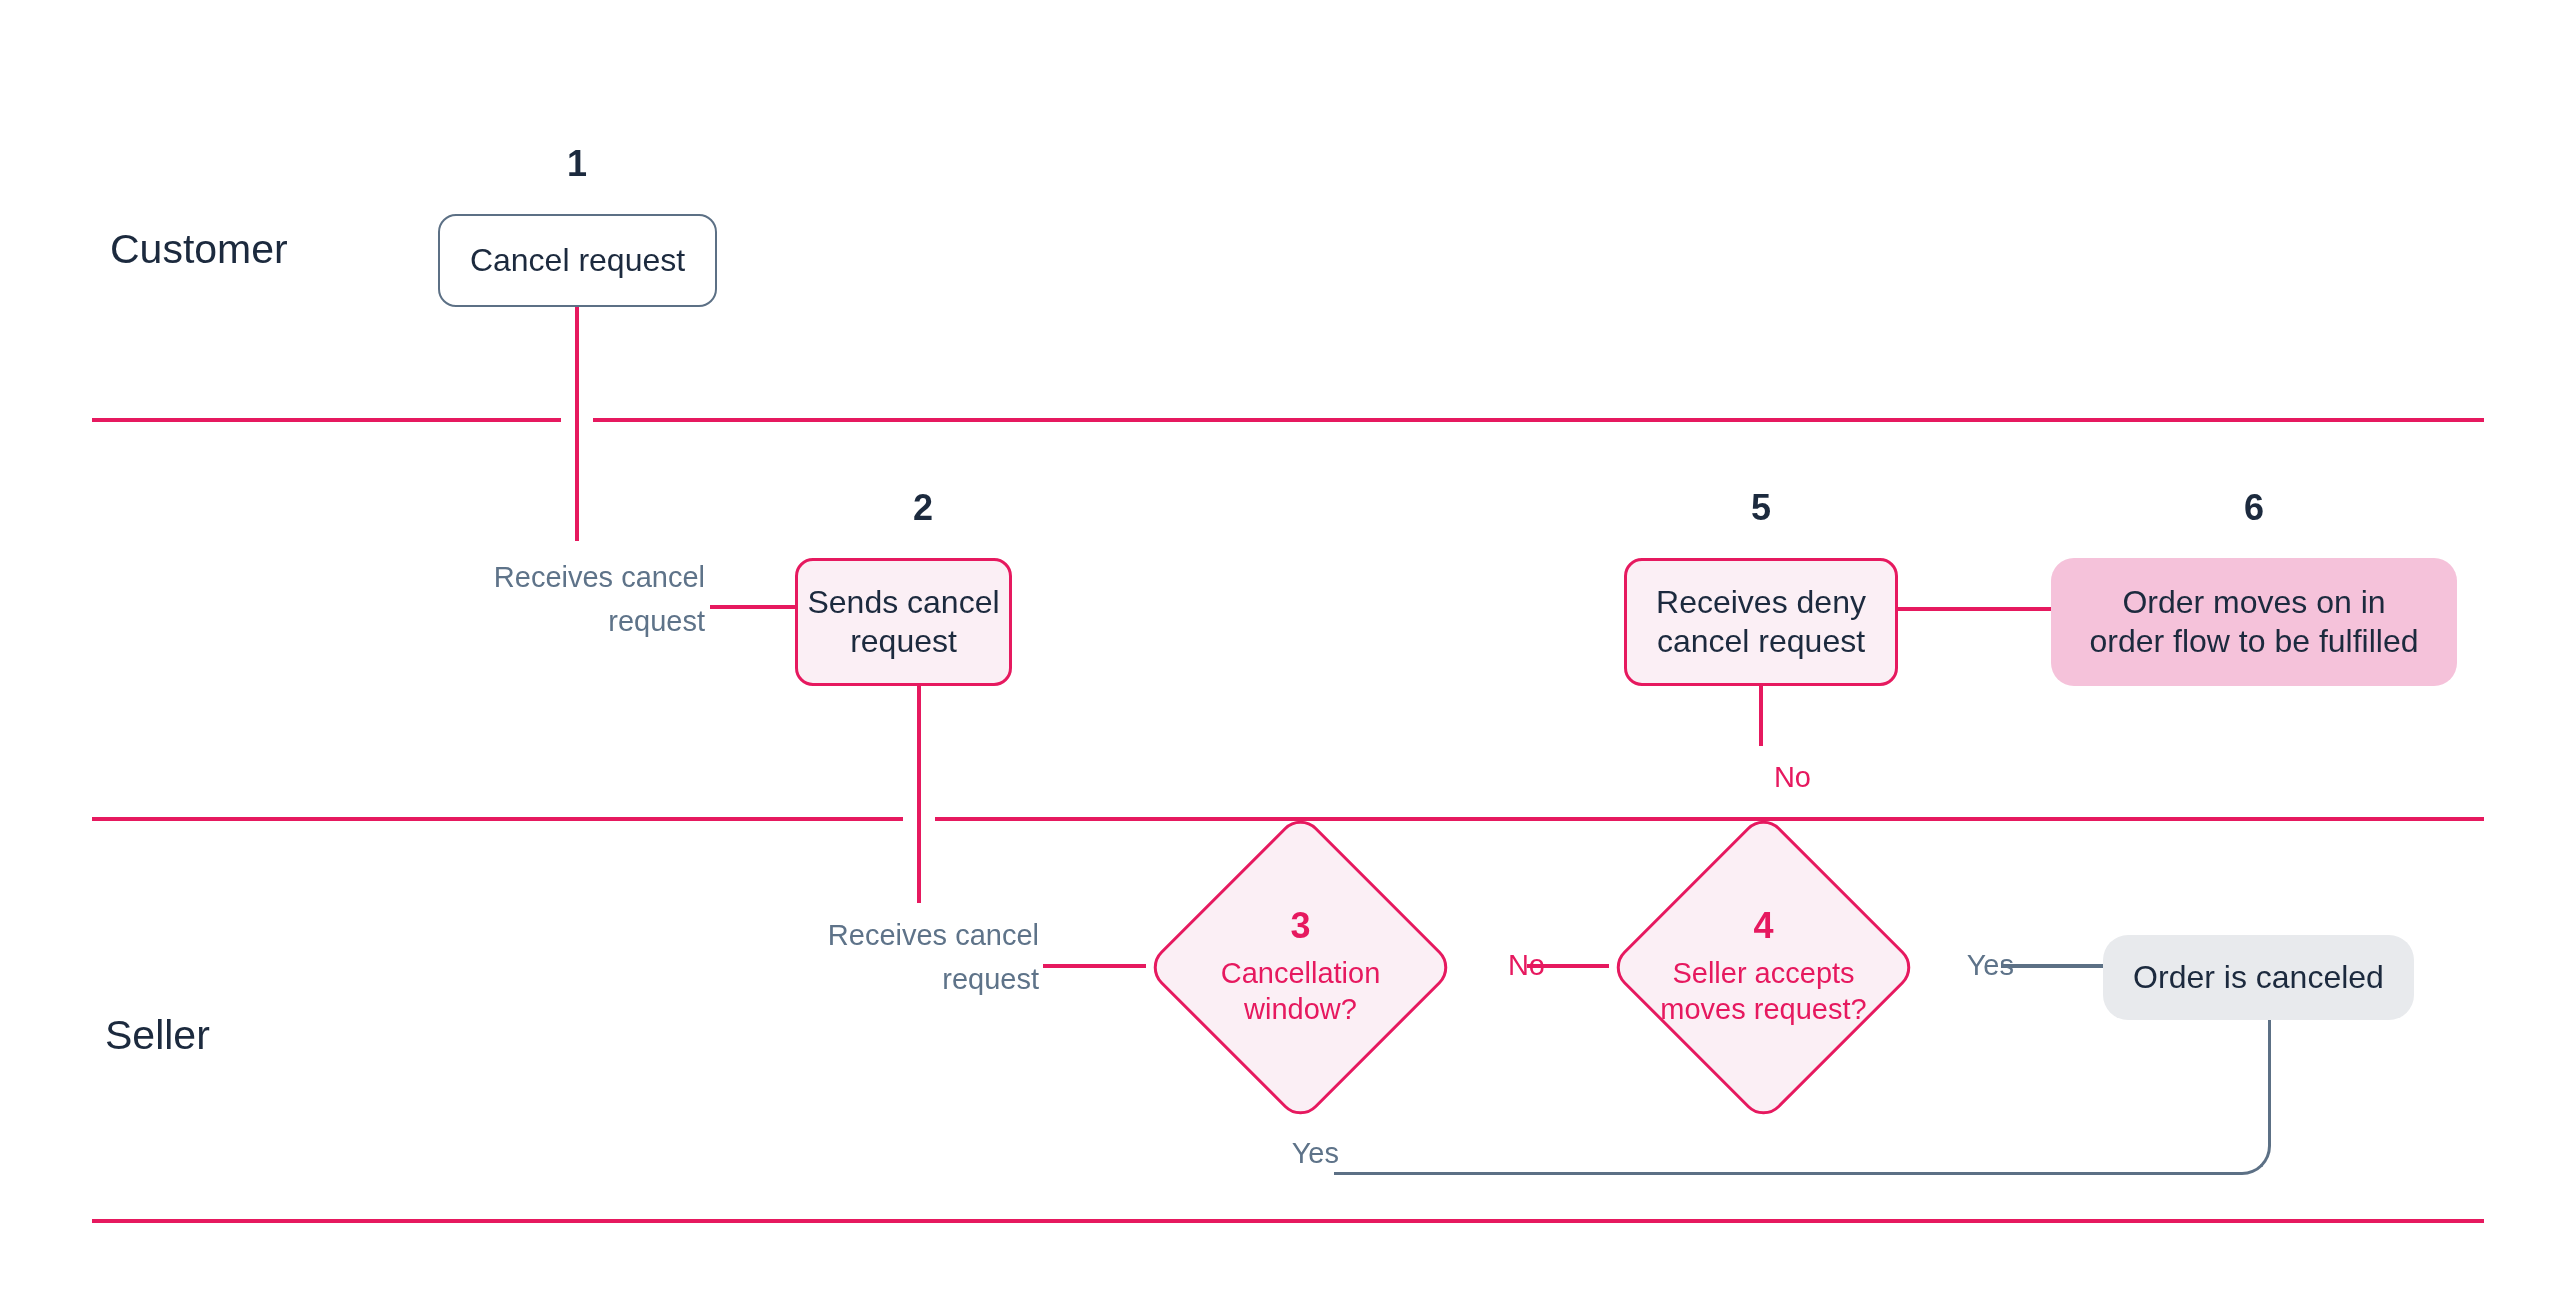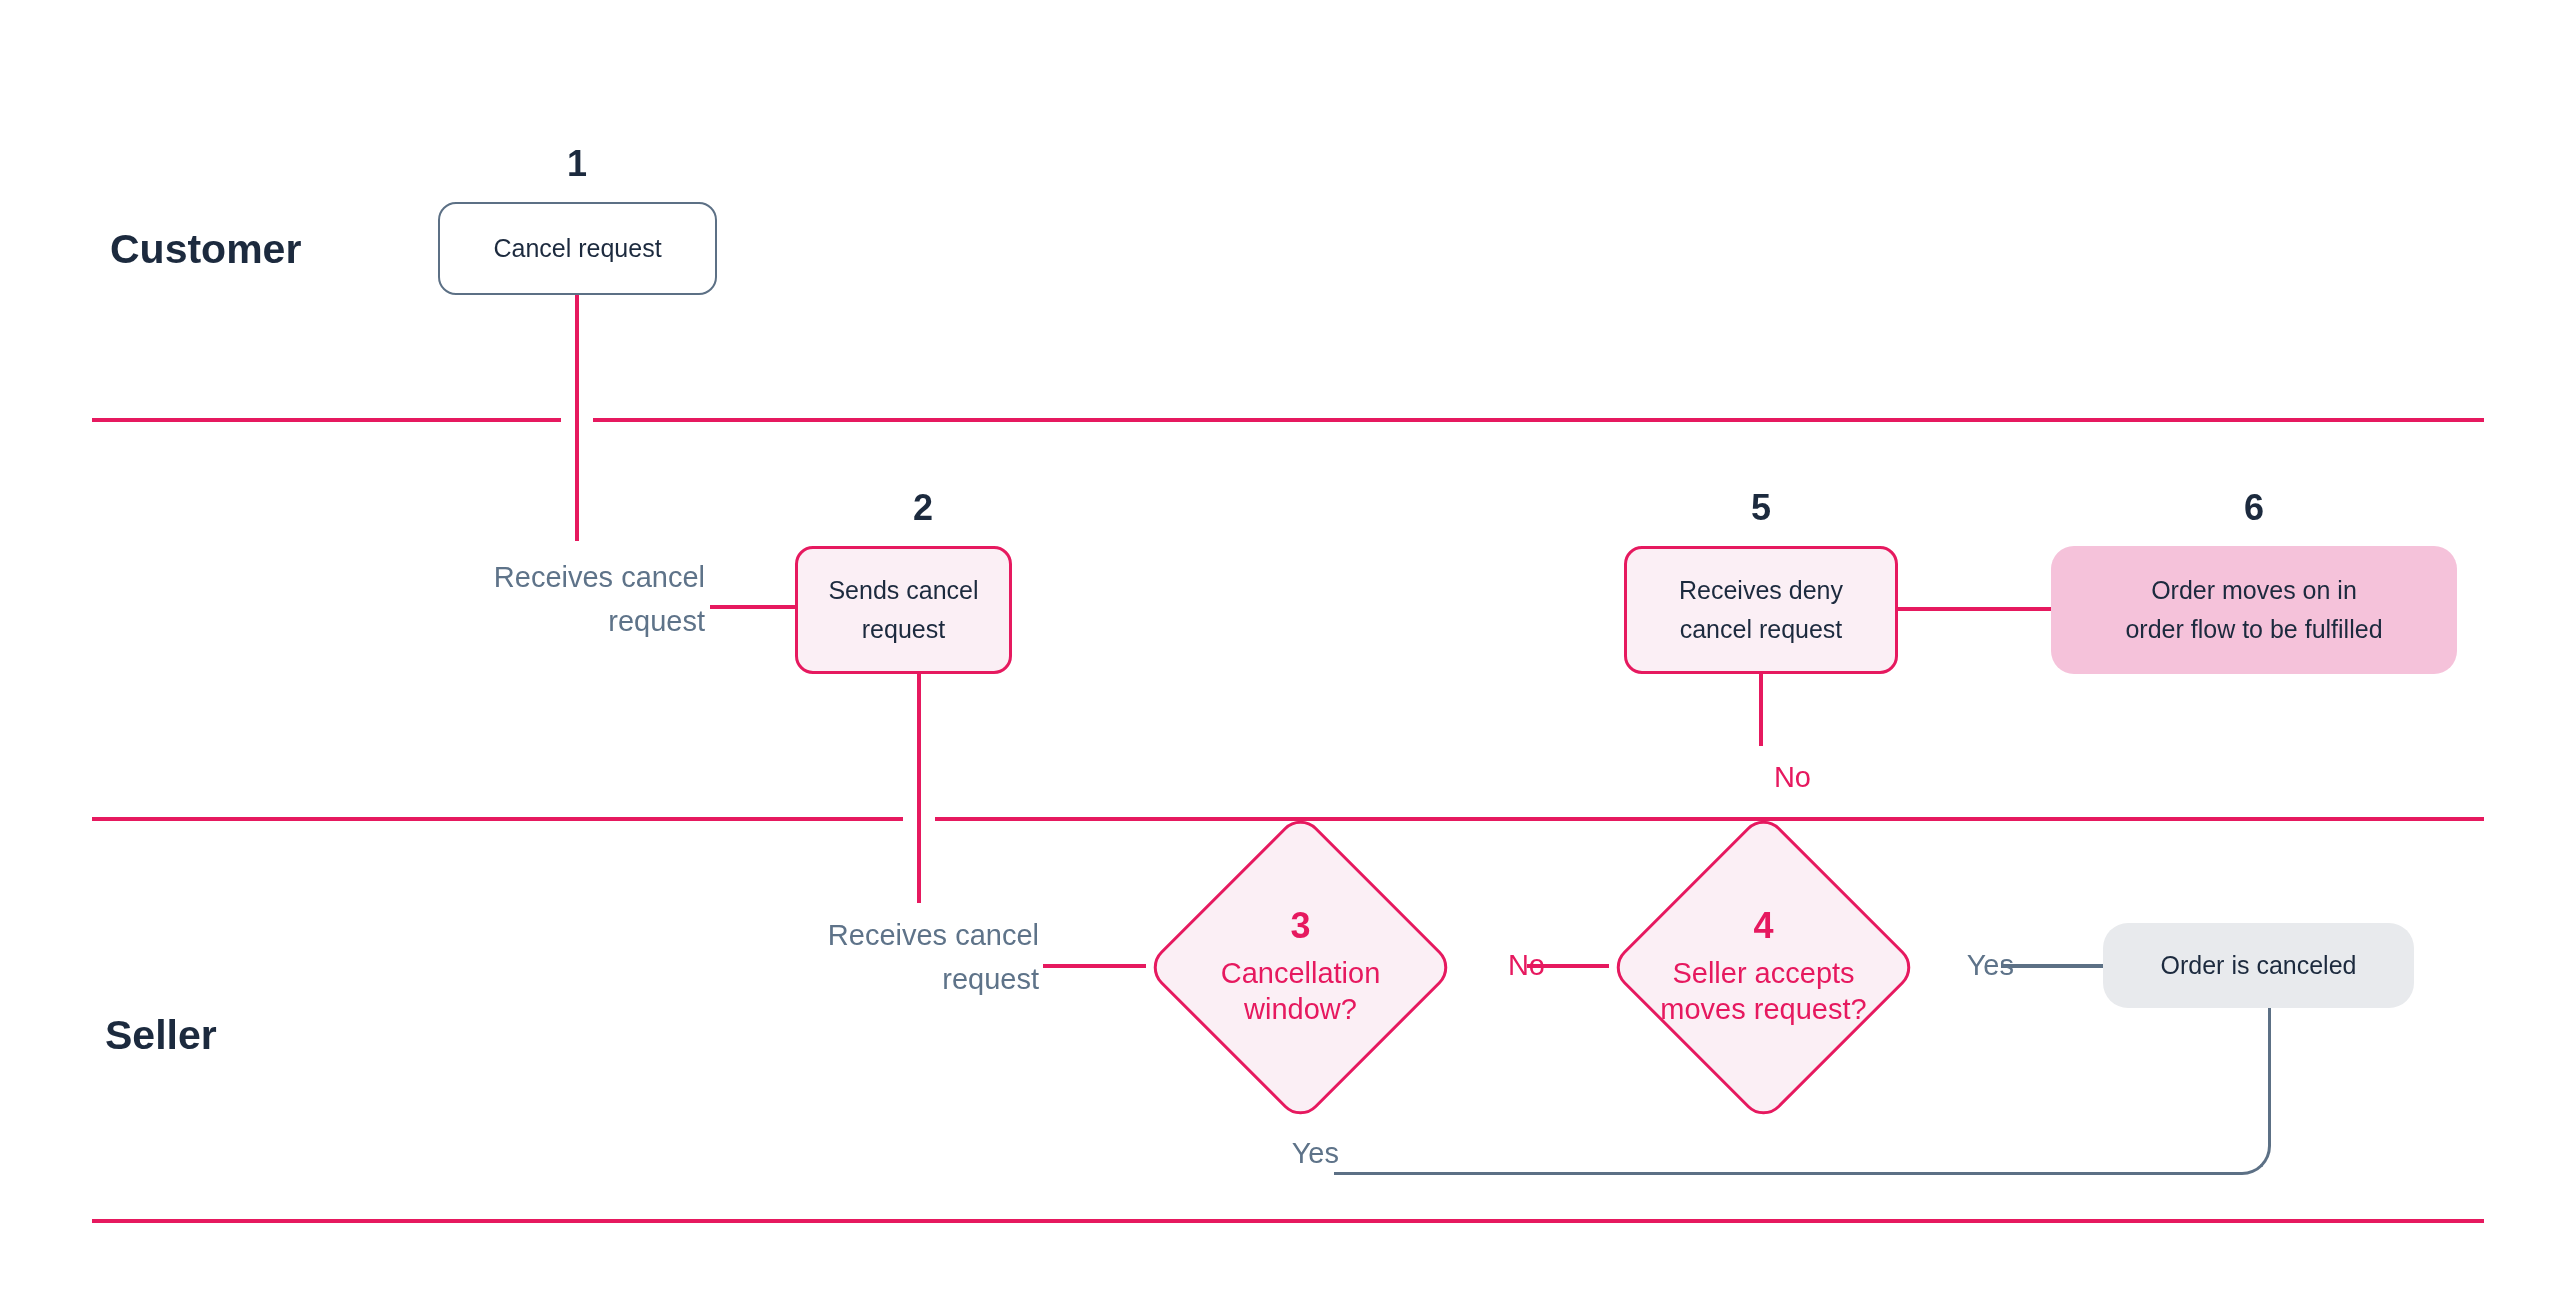--- a/index.html
+++ b/index.html
@@ -11,37 +11,37 @@
     --medium-pink:#F5C2DA;
     --gray-fill:#E8EAED;
   }
   *{box-sizing:border-box;margin:0;padding:0;}
   body{background:#ffffff;}
   .canvas{
     position:relative;width:2576px;height:1303px;background:#ffffff;
     font-family:"Liberation Sans",sans-serif;overflow:hidden;
   }
   .lane-label{position:absolute;color:var(--navy);font-size:41px;line-height:51px;font-weight:400;}
-  .lane-label .bold{font-weight:700;}
+  .lane-label .bold{font-weight:400;}
   .divider{position:absolute;height:4.2px;background:var(--pink);}
   .gap-patch{position:absolute;background:#ffffff;}
   .vline{position:absolute;width:3.6px;background:var(--pink);}
   .hline{position:absolute;height:3.6px;background:var(--pink);}
   .hline.gray{background:var(--slate-line);}
   .elbow{
     position:absolute;border-right:3.6px solid var(--slate-line);
     border-bottom:3.6px solid var(--slate-line);border-bottom-right-radius:29px;
   }
   .num{
     position:absolute;transform:translateX(-50%);color:var(--navy);
     font-size:36px;font-weight:700;text-align:center;white-space:nowrap;
   }
   .node{
     position:absolute;display:flex;flex-direction:column;align-items:center;justify-content:center;
-    text-align:center;color:var(--navy);font-size:25px;line-height:39px;border-radius:18px;
+    text-align:center;color:var(--navy);font-size:32px;line-height:39px;border-radius:18px;margin-top:12px;
   }
   .node.outline-slate{background:#ffffff;border:2.4px solid var(--slate-line);}
   .node.outline-pink{background:var(--light-pink);border:3px solid var(--pink);}
   .node.fill-pink{background:var(--medium-pink);border-radius:23px;}
   .node.fill-gray{background:var(--gray-fill);border-radius:25px;}
   .diamond{
     position:absolute;width:221px;height:221px;background:var(--light-pink);
     border:3px solid var(--pink);border-radius:23px;transform:rotate(45deg);
   }
   .diamond-content{

